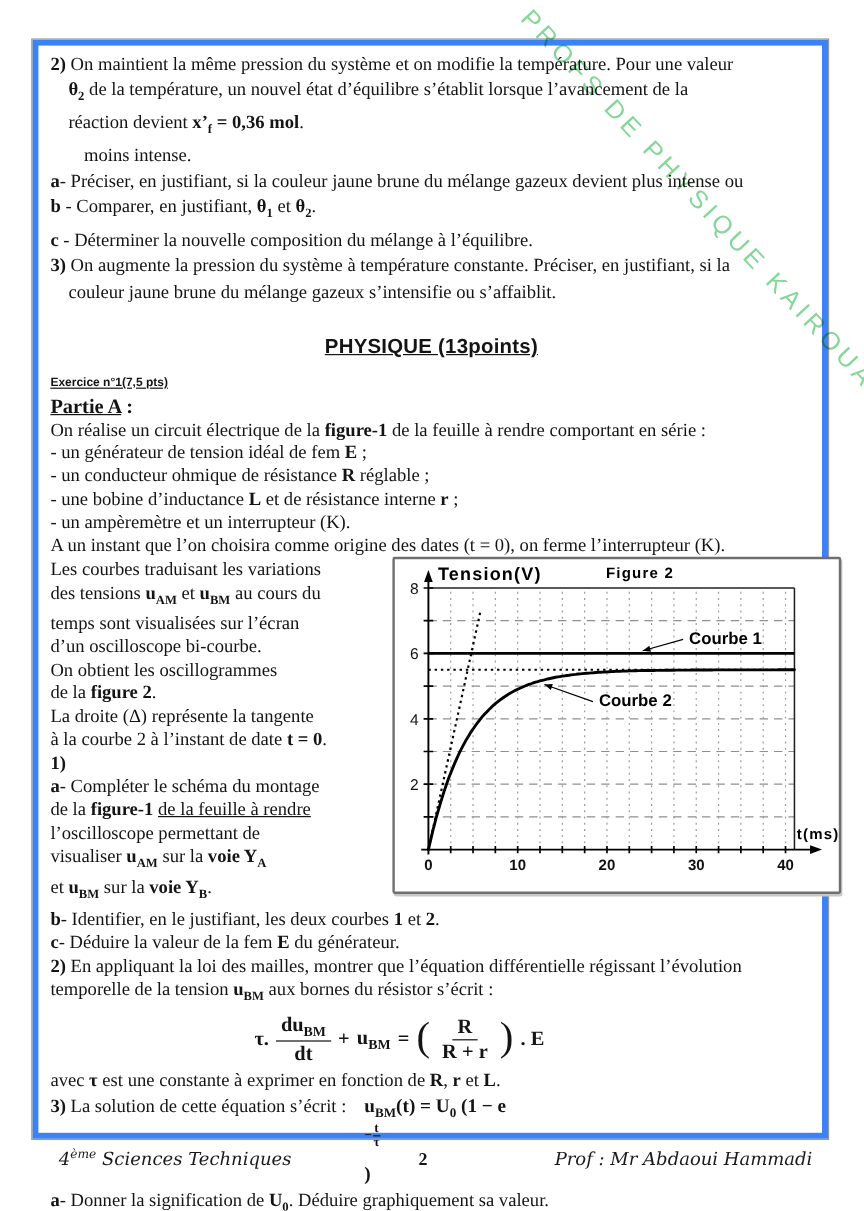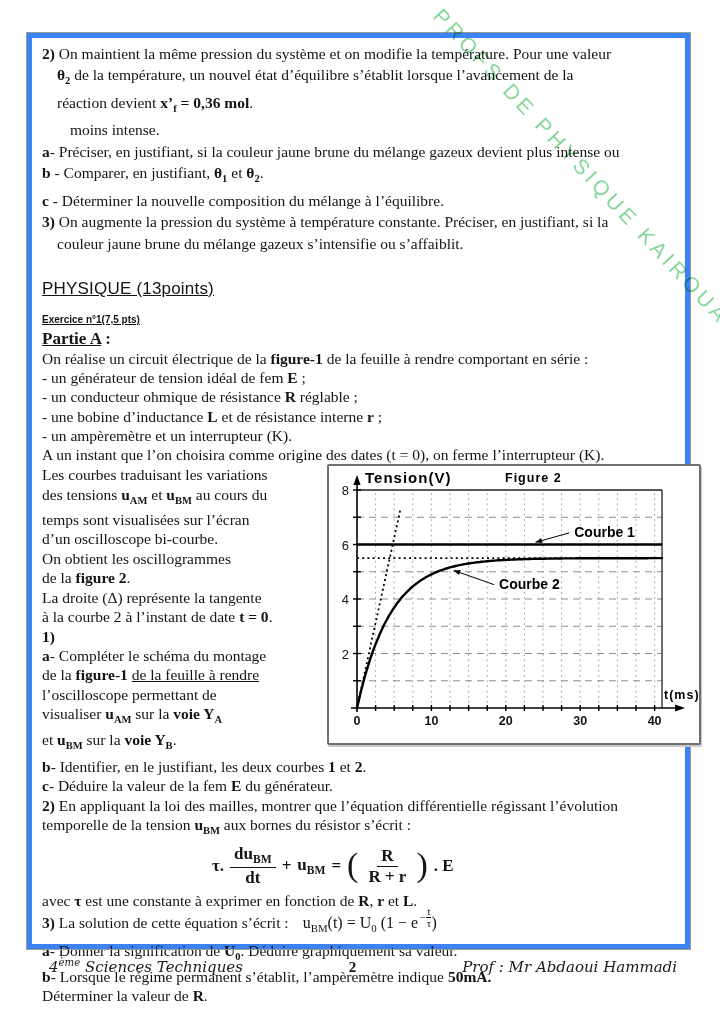--- a/index.html
+++ b/index.html
@@ -17,22 +17,22 @@
   
   .page-box{
     position:absolute;left:27px;top:33px;width:663px;height:916px;box-sizing:border-box;
     border:5px solid #3b82f6;outline:1px solid #9a9a9a;background:#fff;
     padding:5px 8px 0 10px;font-size:15.5px;
   }
   .tline{line-height:21.4px;}
   .tline.i1{padding-left:15px;} .tline.i2{padding-left:28px;}
   .pline{line-height:19.2px;}
   .h-physique{
-    margin-top:25px;font-family:"Liberation Sans",sans-serif;
-    font-weight:400;font-size:17px;letter-spacing:.2px;
+    text-align:center;margin-top:25px;font-family:"Liberation Sans",sans-serif;
+    font-weight:700;font-size:17px;letter-spacing:.2px;
   }
   .h-physique span{text-decoration:underline;}
   .h-exercice{
     margin-top:15px;font-family:"Liberation Sans",sans-serif;font-weight:700;font-size:10px;
   }
   .h-exercice span{text-decoration:underline;}
   .h-partie{margin-top:4px;font-weight:700;font-size:17px;}
   .h-partie .u{text-decoration:underline;}
   
   .twocol{position:relative;height:292px;margin-top:1px;}
@@ -50,21 +50,21 @@
   .fig-caption{font-family:"Liberation Sans",sans-serif;font-weight:700;font-size:12.5px;fill:#000;letter-spacing:1px;}
   
   .eq1{
     display:flex;align-items:center;gap:6px;margin:3px 0 2px 170px;
     font-weight:700;font-size:17px;height:46px;
   }
   .frac{display:inline-flex;flex-direction:column;align-items:center;line-height:1.15;text-align:right;}
   .frac .num{border-bottom:1.6px solid #111;padding:0 4px;}
   .frac .den{padding:0 4px;}
   .bigp{font-size:34px;font-weight:400;line-height:.9;transform:translateY(-1px);}
-  .eq2{display:inline-flex;align-items:baseline;font-weight:400;font-size:16px;margin-left:14px;}
+  .eq2{display:inline-flex;align-items:baseline;font-weight:700;font-size:16px;margin-left:14px;flex-direction:column;}
   .expfrac{display:inline-flex;align-items:center;transform:translateY(-7px);font-size:11px;margin-left:1px;}
   .expfrac .sfrac{display:inline-flex;flex-direction:column;align-items:center;line-height:1;margin-left:1px;}
   .expfrac .sn{border-bottom:1px solid #111;padding:0 1px;}
   
   .footer{
     position:absolute;left:27px;top:957px;width:666px;box-sizing:border-box;
     display:flex;justify-content:space-between;align-items:baseline;padding:0 16px 0 22px;
   }
   .footer .script{font-family:"DejaVu Serif",serif;font-style:italic;font-size:15px;color:#1a1a1a;}
   .footer .pagenum{font-weight:700;font-size:15px;}

